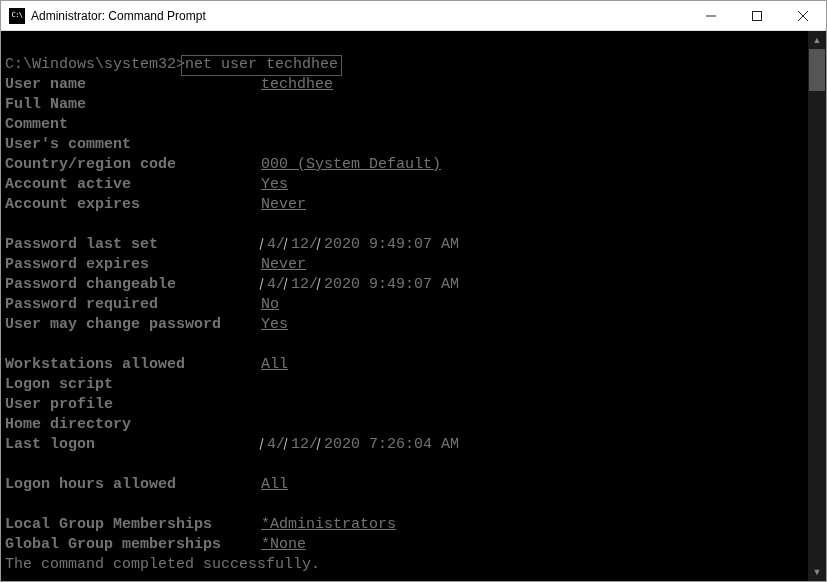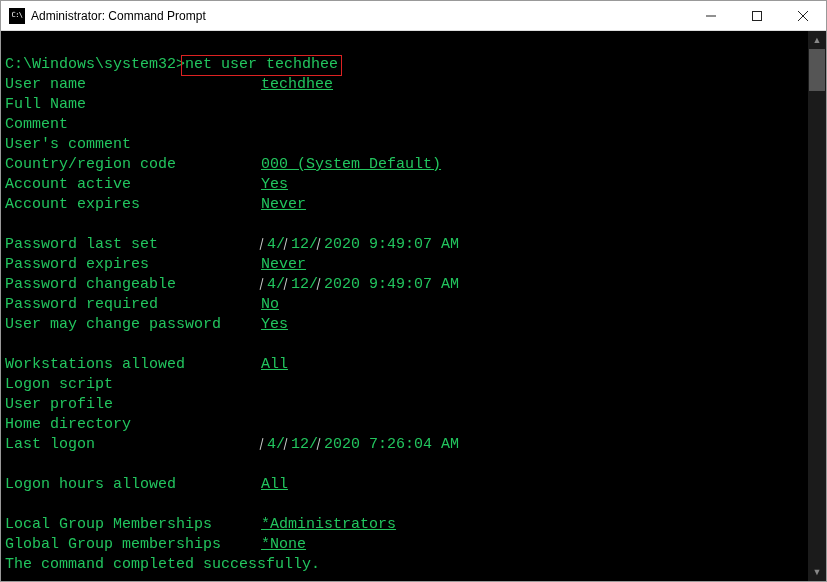--- a/index.html
+++ b/index.html
@@ -39,40 +39,40 @@
     color: #222; font-size: 10px; cursor: pointer;
   }
   .client-area {
     flex: 1; position: relative;
     display: flex;
     background: #000;
   }
   .terminal {
     flex: 1;
     background: #000;
-    color: #22c55e;
+    color: #737373;
     font-family: Consolas, "Courier New", monospace;
     font-size: 15px;
     line-height: 20px;
     padding: 4px 0 4px 4px;
     white-space: pre;
     overflow: hidden;
   }
   .terminal .hl {
     position: relative;
   }
   .terminal .hl::after {
     content: "";
     position: absolute;
     left: -4px; right: -4px; top: -1px; bottom: -3px;
     border: 1.5px solid #d22;
     pointer-events: none;
   }
   .pair { display: block; }
-  .pair .lbl { display: inline-block; width: 256px; vertical-align: top; }
+  .pair .lbl { display: inline-block; width: 256px; vertical-align: top; font-weight: bold; }
   .pair .val { display: inline; text-decoration: underline; }
   .odd-date .seg { position: relative; padding-left: 6px; display: inline-block; }
   .odd-date .seg::before {
     content: ""; position: absolute; left: 0; top: 3px; width: 1px; height: 12px;
     background: #ccc;
     transform: rotate(14deg);
   }
   .scrollbar-v {
     width: 18px; background: #1b1b1b;
     position: relative;

